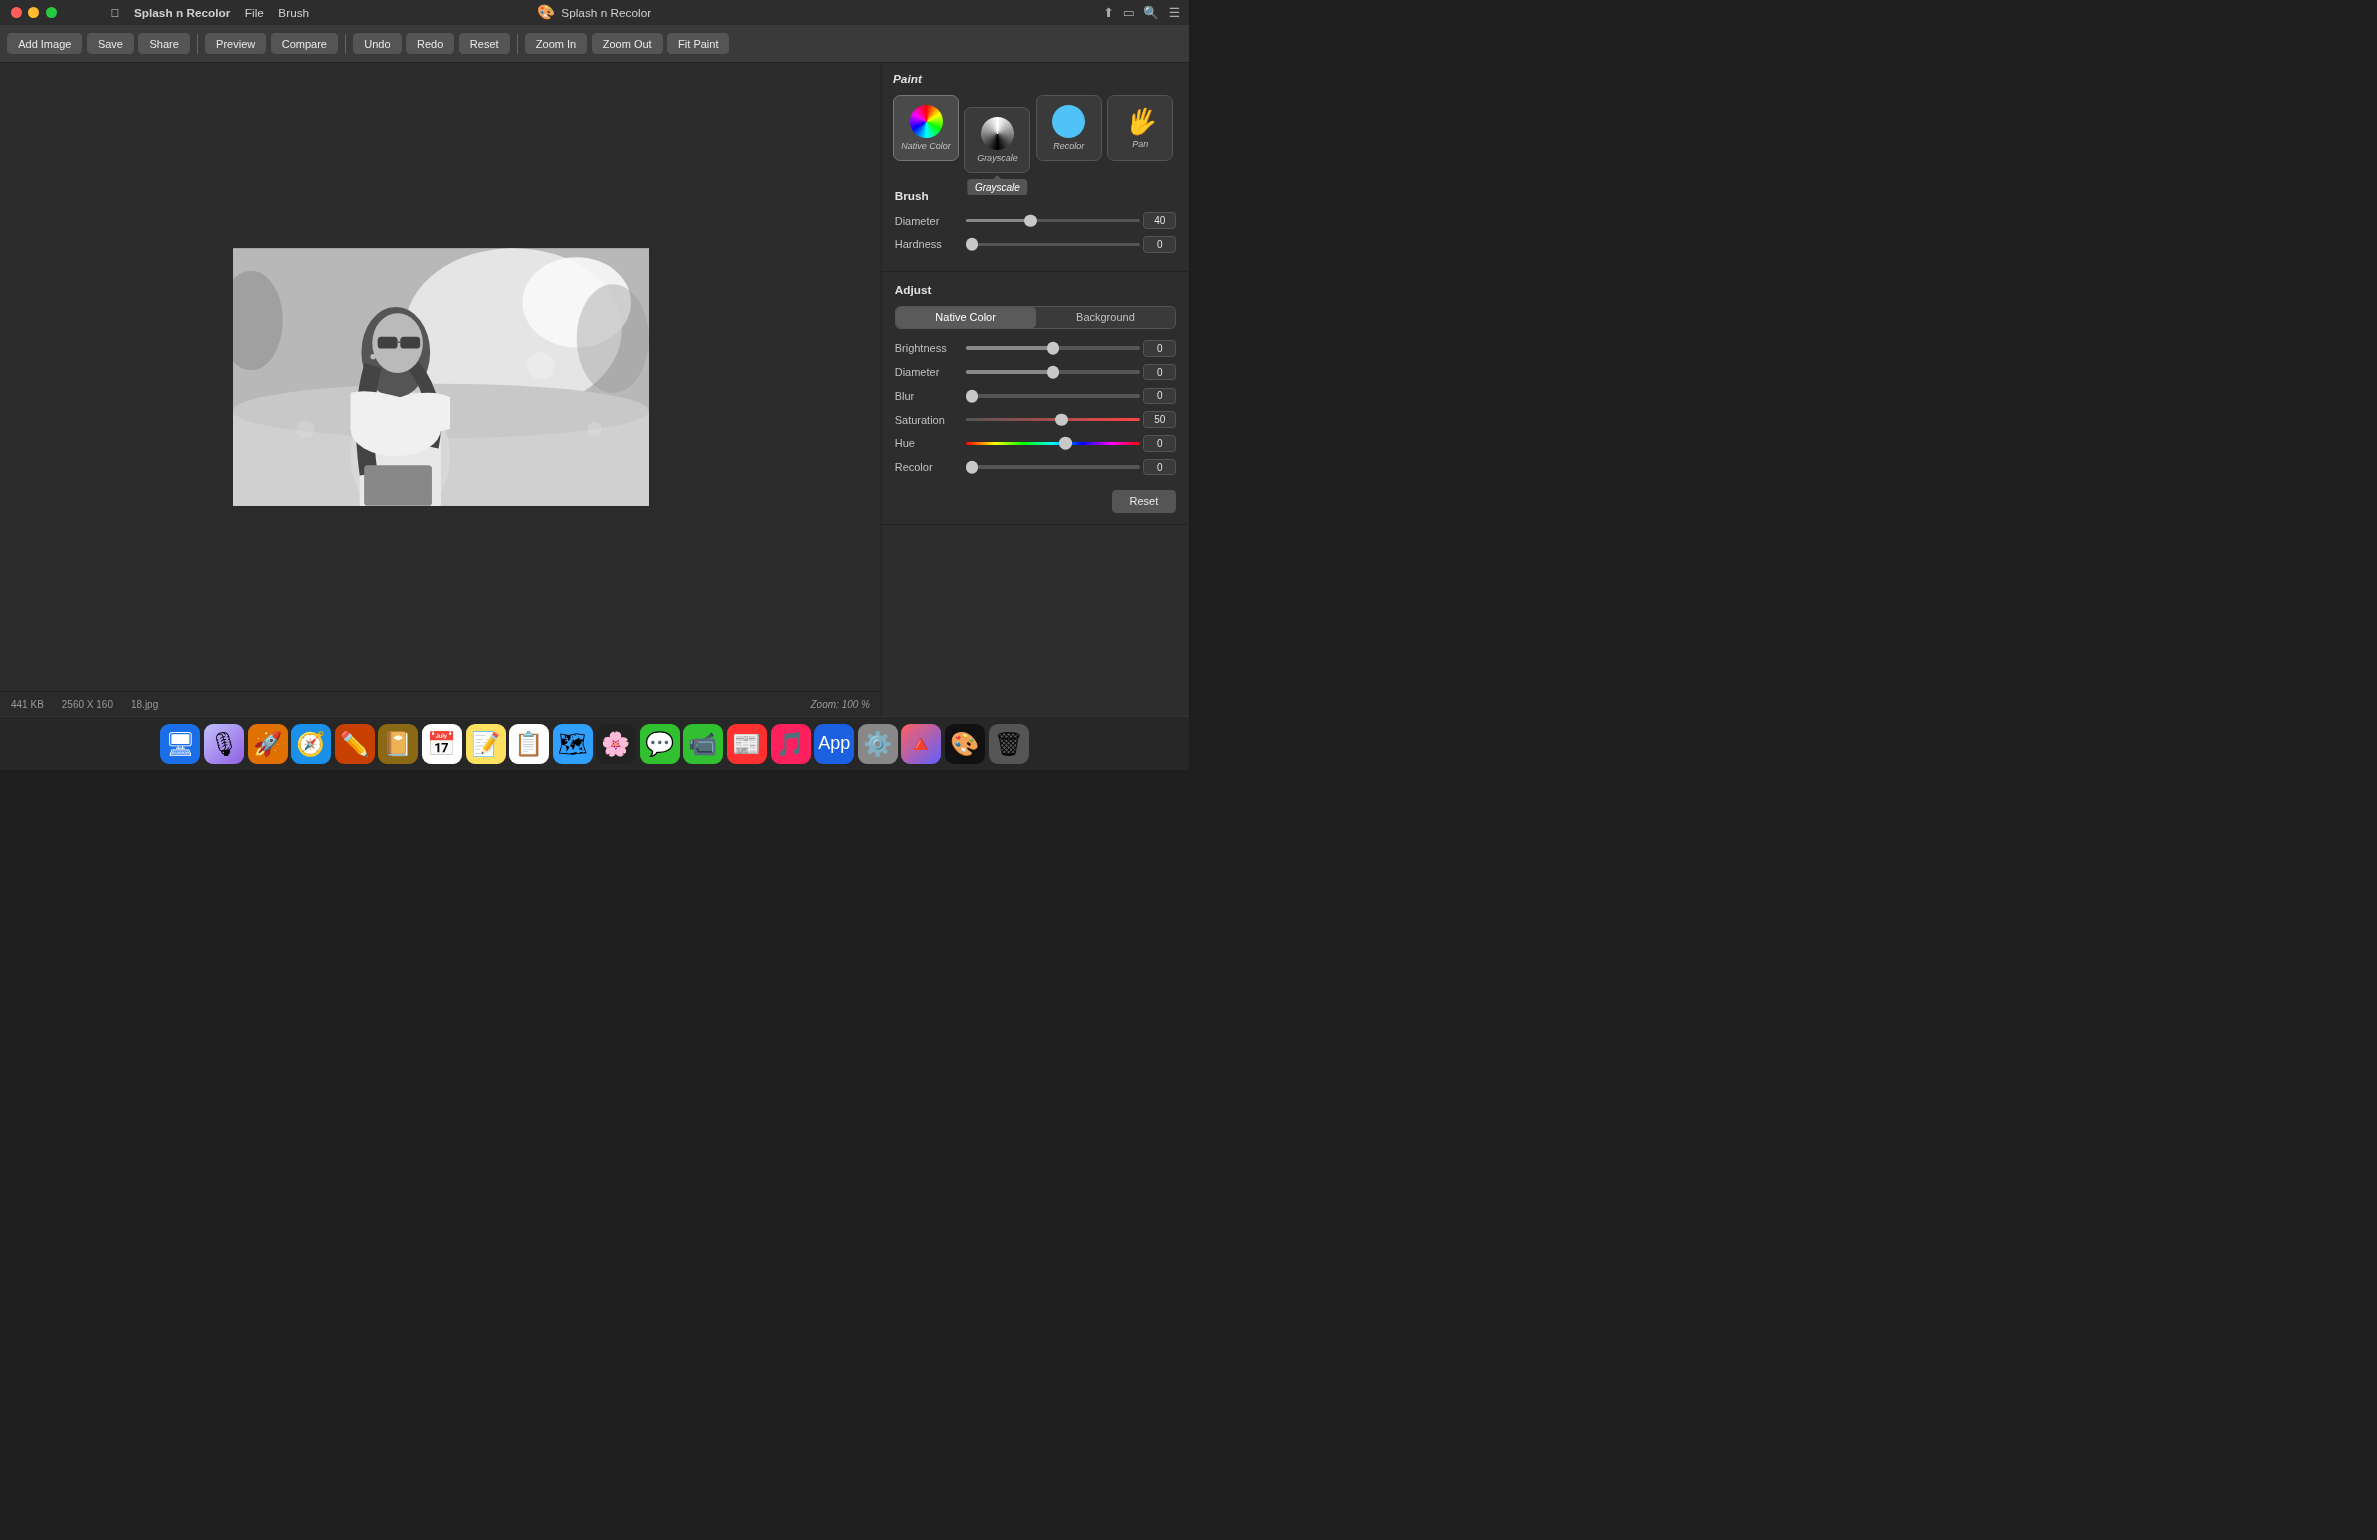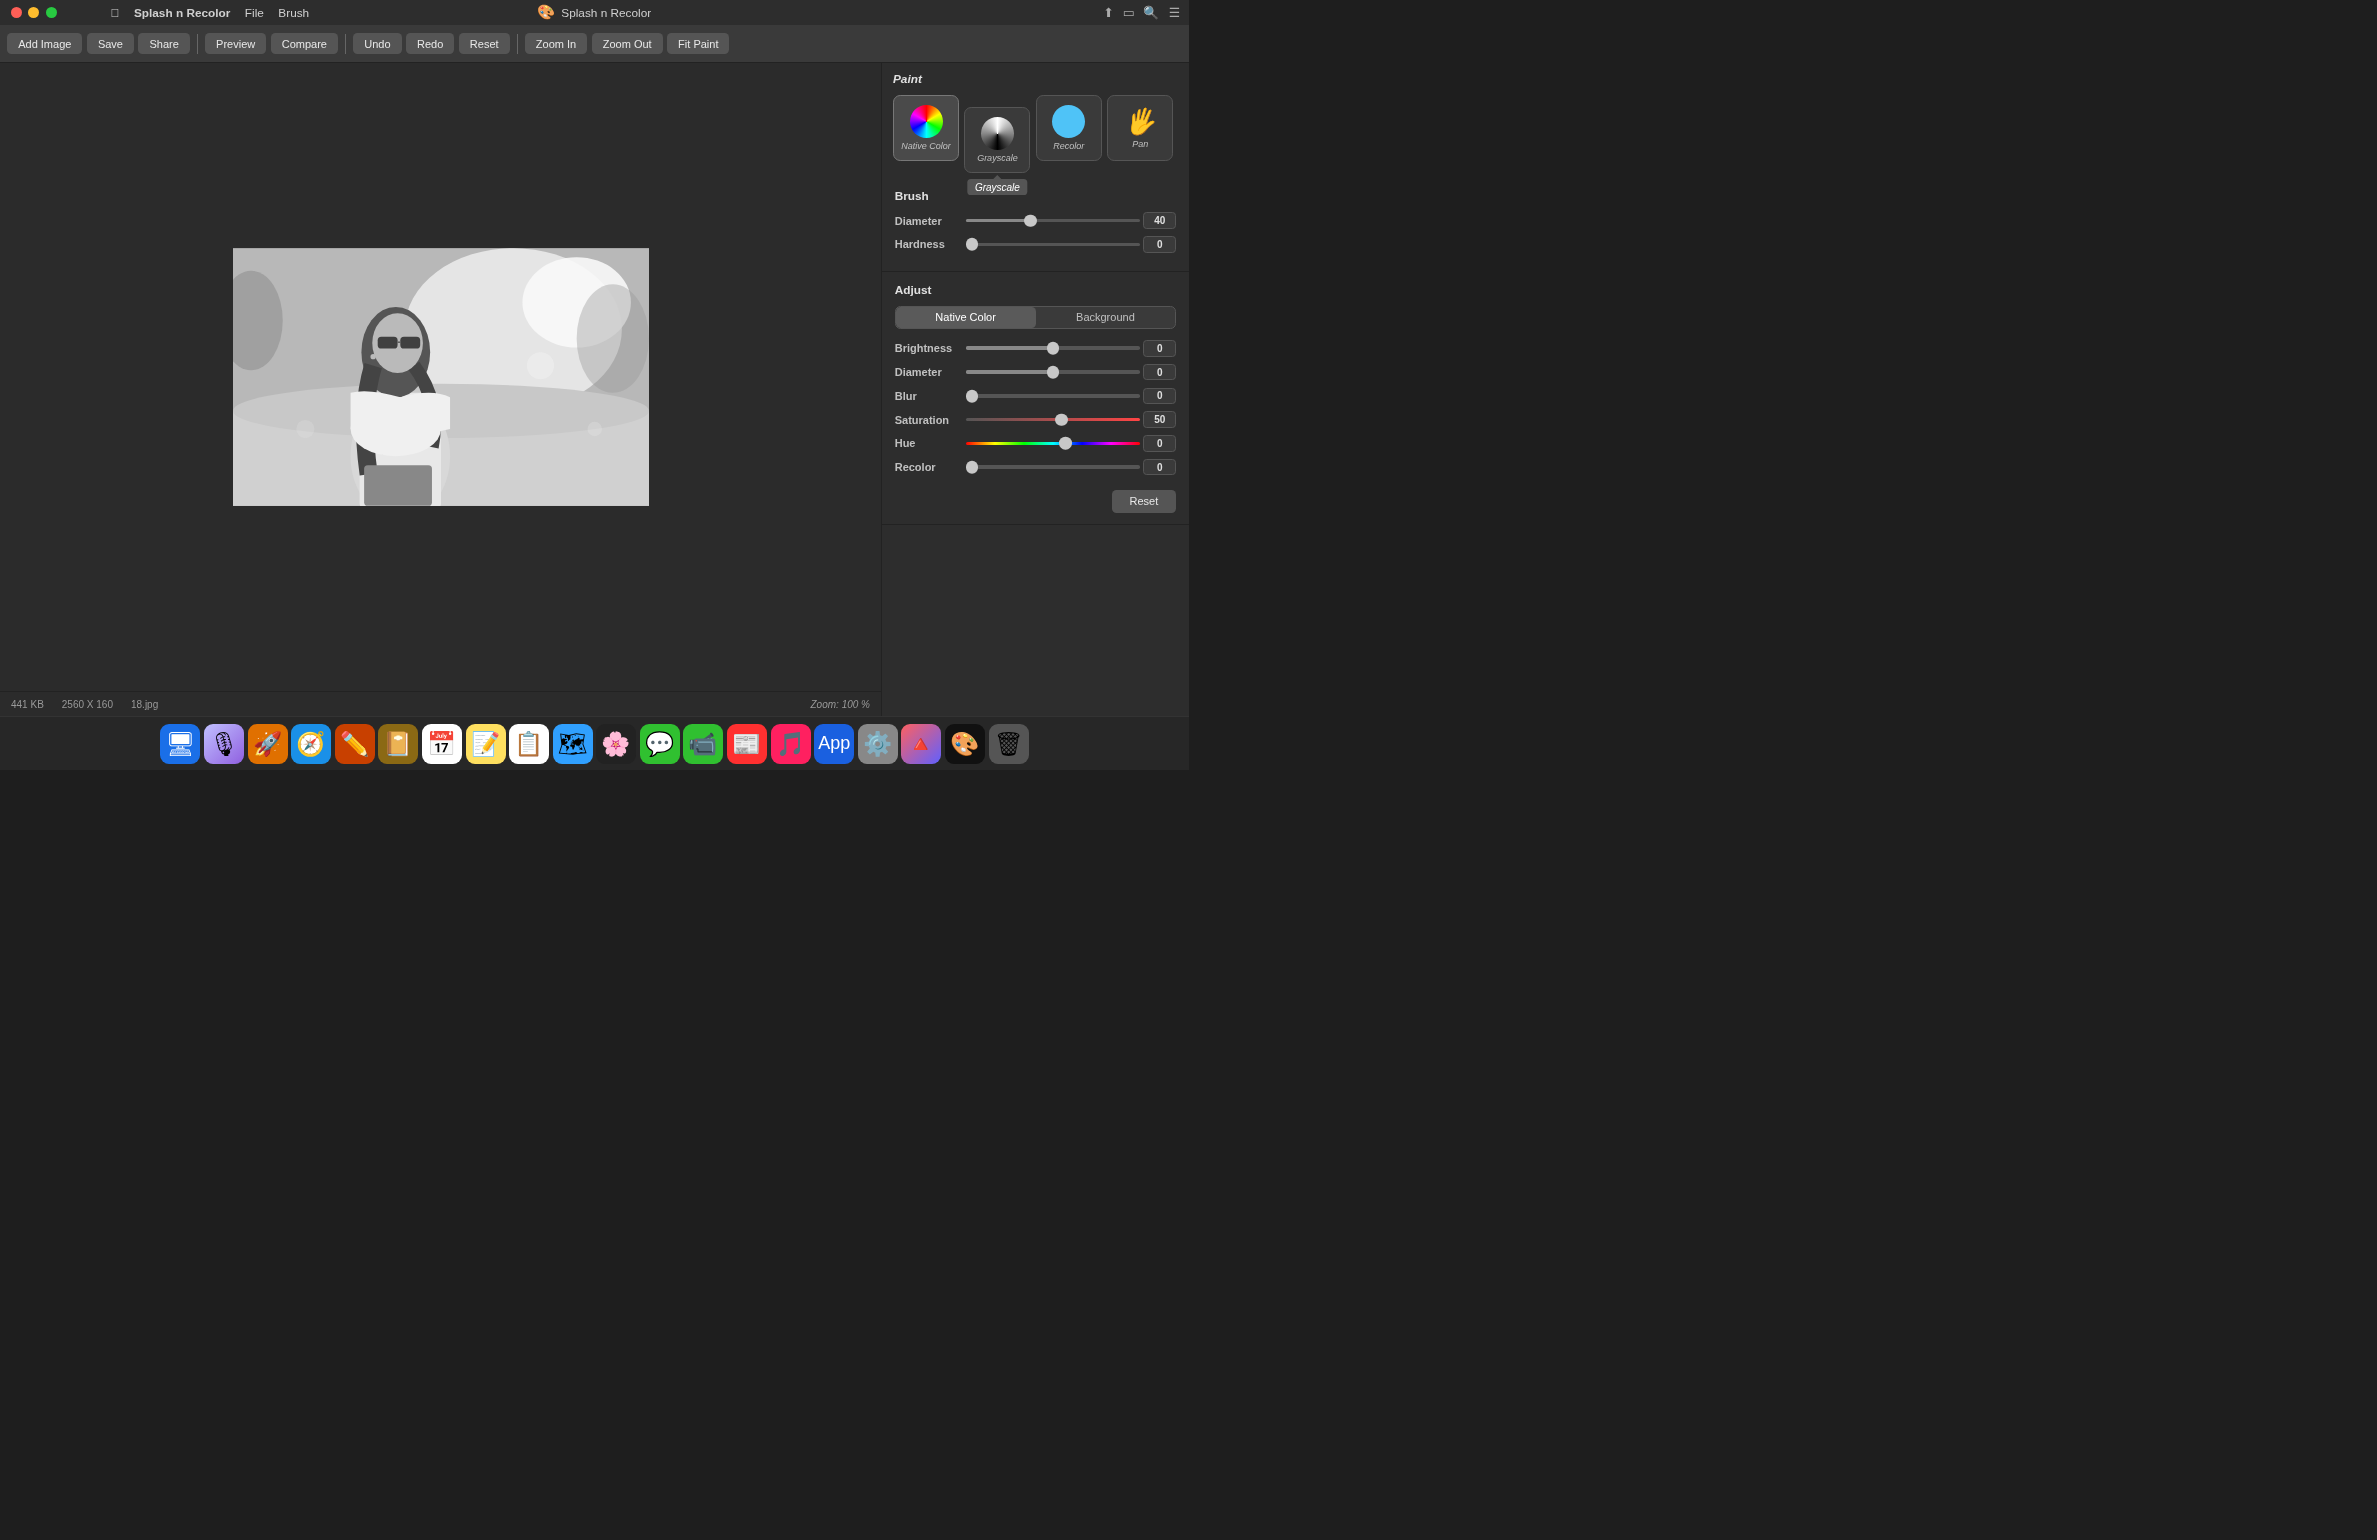--- a/index.html
+++ b/index.html
@@ -190,21 +190,20 @@
       height: 0;
       width: 0;
     }
 
     
     .slider-row {
       display: flex;
       align-items: center;
       margin-bottom: 7.2px;
       gap: 3px;
-      font-weight: bold;
     }
     .slider-label {
       color: #c0c0c0;
       font-size: 11px;
       width: 68px;
       flex-shrink: 0;
     }
     .slider-track {
       flex: 1;
       height: 3.6px;

